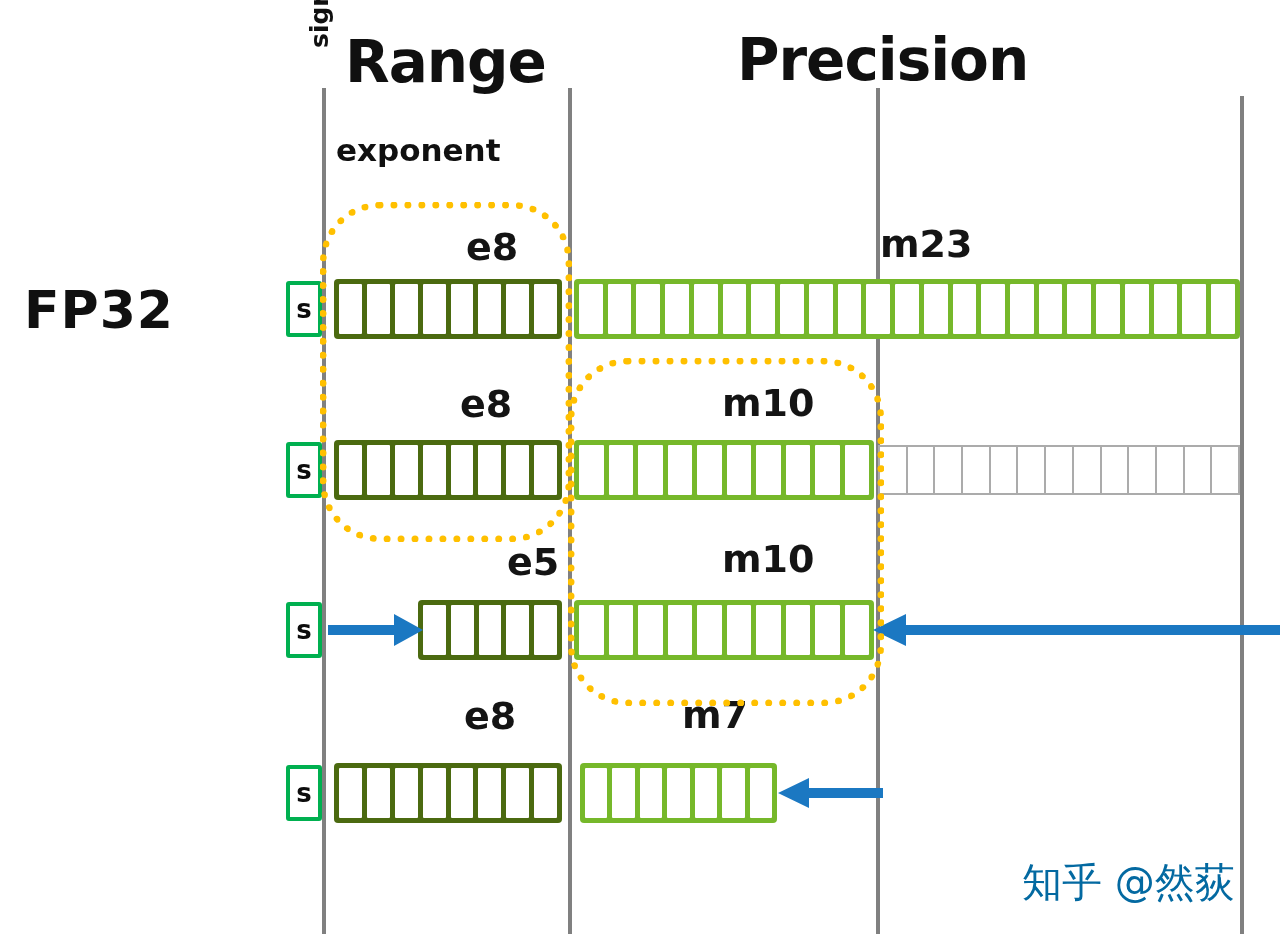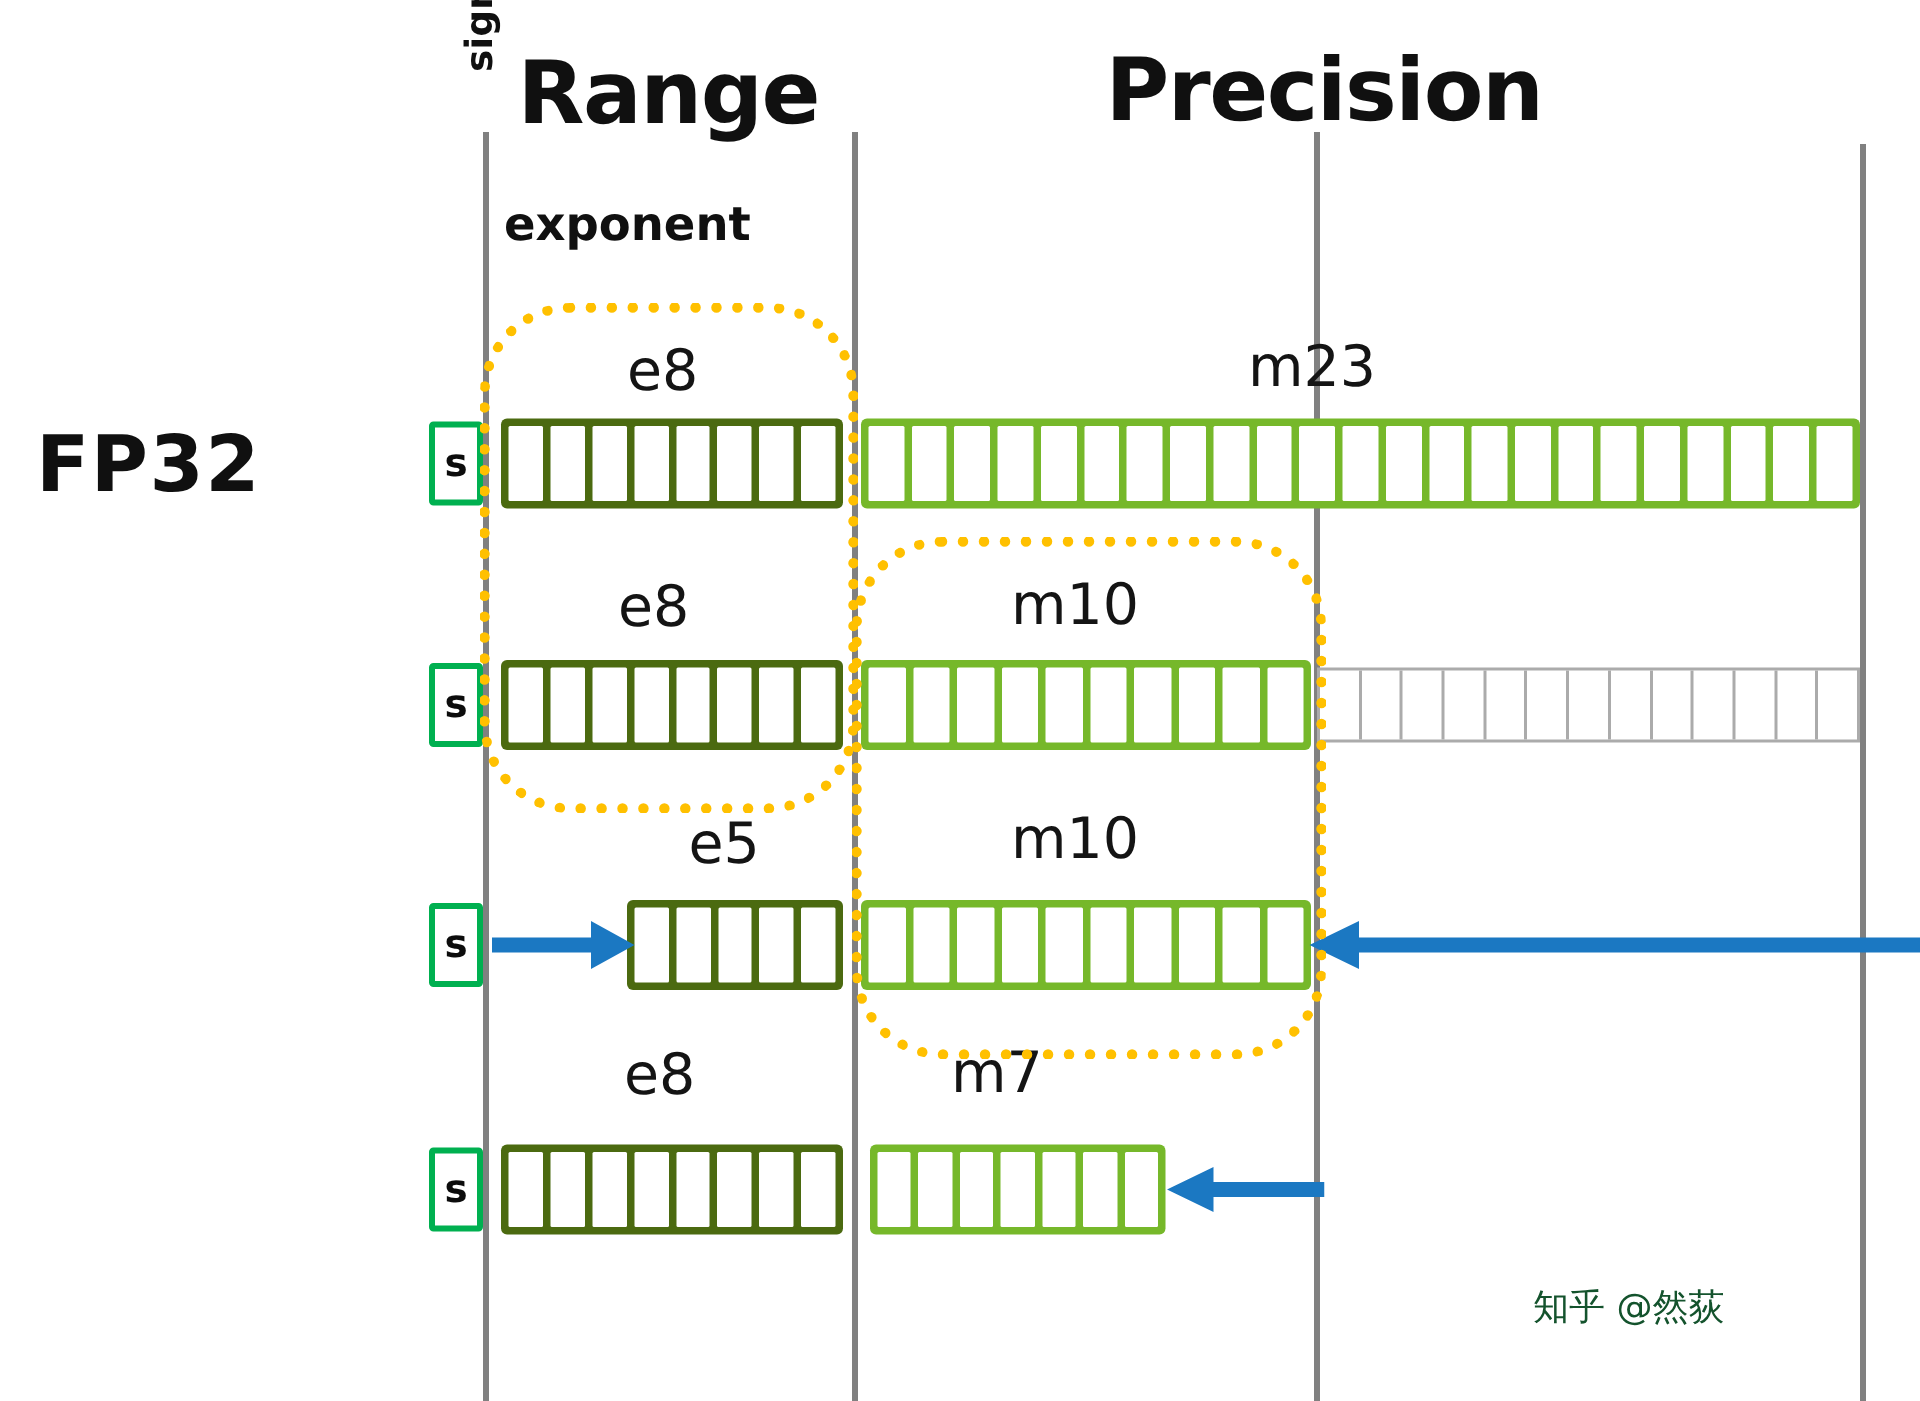--- a/index.html
+++ b/index.html
@@ -47,23 +47,24 @@
     color:#101010;
     letter-spacing:1px;
     white-space:nowrap;
   }
   .fmt-name.green{color:#76B82A;}
 
   
   .field-label{
     position:absolute;
     font-size:38px;
-    font-weight:400;
+    font-weight:700;
     color:#141414;
     white-space:nowrap;
+    margin-left:48px;
   }
 
   
   .sign-box{
     position:absolute;
     box-sizing:border-box;
     border:4px solid #00B050;
     border-radius:3px;
     background:#ffffff;
     display:flex;align-items:center;justify-content:center;
@@ -105,22 +106,22 @@
     pointer-events:none;
   }
 
   
   .arrow{position:absolute;}
   .arrow svg{display:block;}
 
   
   .watermark{
     position:absolute;
-    font-size:24px;
-    color:#14532d;
+    font-size:40px;
+    color:#0369a1;
     white-space:nowrap;
     font-family:"DejaVu Sans","Liberation Sans",sans-serif;
   }
 </style>
 </head>
 <body>
 
 <div id="stage">
 
   <div class="vline" style="left:322px;top:88px;height:846px;"></div>

